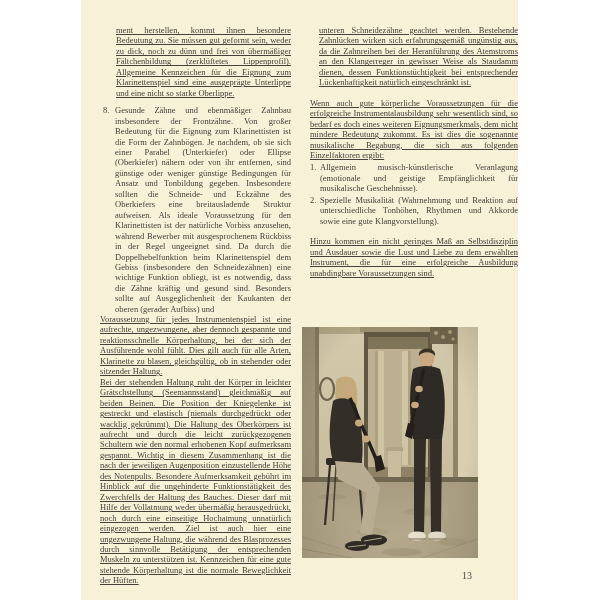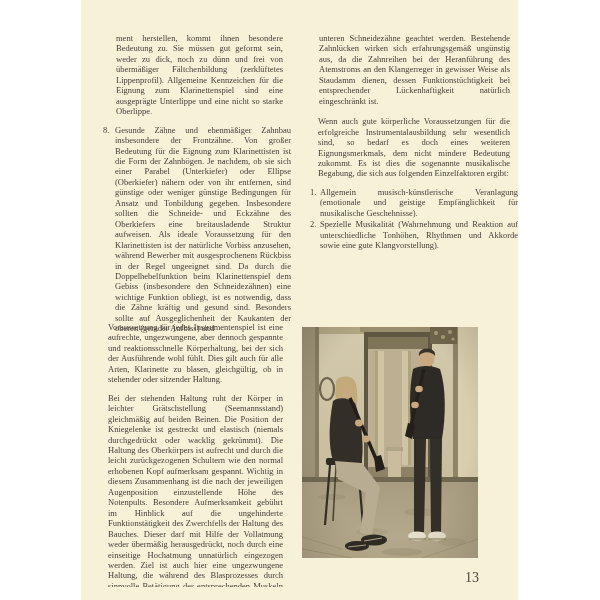--- a/index.html
+++ b/index.html
@@ -14,21 +14,21 @@
     font-family:"Liberation Serif","DejaVu Serif",serif;
   }
   .sheet{
     position:absolute;left:81px;top:0;width:437px;height:600px;
     background:var(--page-bg);
   }
   .col{position:absolute;}
   .col-a{left:19px;top:25px;width:191px;}
   .col-b{left:229px;top:25px;width:208px;}
   .col-c{left:19px;top:314px;width:191px;height:273px;overflow:hidden;}
-  p{margin:8px;}
+  p{margin:0;text-decoration:underline;}
   .body-text, .body-text p, .li-text, .num{
     font-size:8.5px;line-height:10.45px;color:var(--text);
     text-align:justify;
   }
   .cont-a{margin-left:16px;}
   .cont-b{margin-left:9px;}
   .hang{position:relative;display:block;}
   .col-a .hang{padding-left:15px;margin-top:7px;}
   .col-b .hang{padding-left:10px;margin-top:1px;}
   .hang .num{position:absolute;top:0;text-align:left;}
@@ -40,21 +40,21 @@
     position:absolute;left:21px;top:272px;width:340px;margin:0;
     font-size:13.6px;font-weight:normal;letter-spacing:0.2px;
     color:var(--heading);
   }
   figure.photo{
     position:absolute;left:221px;top:327px;width:176px;height:231px;margin:0;
     overflow:hidden;
   }
   .pagenum{
     position:absolute;left:374px;top:570px;width:24px;
-    font-size:14px;color:#4c473e;text-align:right;
+    font-size:10px;color:#4c473e;text-align:center;
   }
 </style>
 </head>
 <body>
 
 <div class="sheet">
 
   <div class="col col-a body-text">
     <p class="cont-a">ment herstellen, kommt ihnen besondere Bedeutung zu. Sie müssen gut geformt sein, weder zu dick, noch zu dünn und frei von übermäßiger Fältchenbildung (zerklüftetes Lippenprofil). Allgemeine Kennzeichen für die Eignung zum Klarinettenspiel sind eine ausgeprägte Unterlippe und eine nicht so starke Oberlippe.</p>
     <div class="hang">
@@ -69,20 +69,21 @@
     <div class="list-wrap">
       <div class="hang">
         <span class="num">1.</span>
         <span class="li-text">Allgemein musisch-künstlerische Veranlagung (emotionale und geistige Empfänglichkeit für musikalische Geschehnisse).</span>
       </div>
       <div class="hang">
         <span class="num">2.</span>
         <span class="li-text">Spezielle Musikalität (Wahrnehmung und Reaktion auf unterschiedliche Tonhöhen, Rhythmen und Akkorde sowie eine gute Klangvorstellung).</span>
       </div>
     </div>
+    <p class="gap-top">Hinzu kommen ein nicht geringes Maß an Selbstdisziplin und Ausdauer sowie die Lust und Liebe zu dem erwählten Instrument, die für eine erfolgreiche Ausbildung unabdingbare Voraussetzungen sind.</p>
   </div>
 
 
   <div class="col col-c body-text">
     <p>Voraussetzung für jedes Instrumentenspiel ist eine aufrechte, ungezwungene, aber dennoch gespannte und reaktionsschnelle Körperhaltung, bei der sich der Ausführende wohl fühlt. Dies gilt auch für alle Arten, Klarinette zu blasen, gleichgültig, ob in stehender oder sitzender Haltung.</p>
     <p>Bei der stehenden Haltung ruht der Körper in leichter Grätschstellung (Seemannsstand) gleichmäßig auf beiden Beinen. Die Position der Kniegelenke ist gestreckt und elastisch (niemals durchgedrückt oder wacklig gekrümmt). Die Haltung des Oberkörpers ist aufrecht und durch die leicht zurückgezogenen Schultern wie den normal erhobenen Kopf aufmerksam gespannt. Wichtig in diesem Zusammenhang ist die nach der jeweiligen Augenposition einzustellende Höhe des Notenpults. Besondere Aufmerksamkeit gebührt im Hinblick auf die ungehinderte Funktionstätigkeit des Zwerchfells der Haltung des Bauches. Dieser darf mit Hilfe der Vollatmung weder übermäßig herausgedrückt, noch durch eine einseitige Hochatmung unnatürlich eingezogen werden. Ziel ist auch hier eine ungezwungene Haltung, die während des Blasprozesses durch sinnvolle Betätigung der entsprechenden Muskeln zu unterstützen ist. Kennzeichen für eine gute stehende Körperhaltung ist die normale Beweglichkeit der Hüften.</p>
     <p>Beim Blasen in sitzender Haltung ist es wesentlich, dass der Oberkörper – ohne die Stuhllehne in Anspruch zu nehmen – ebenso aufrecht gehalten wird wie in der</p>
   </div>
 
   <figure class="photo">

